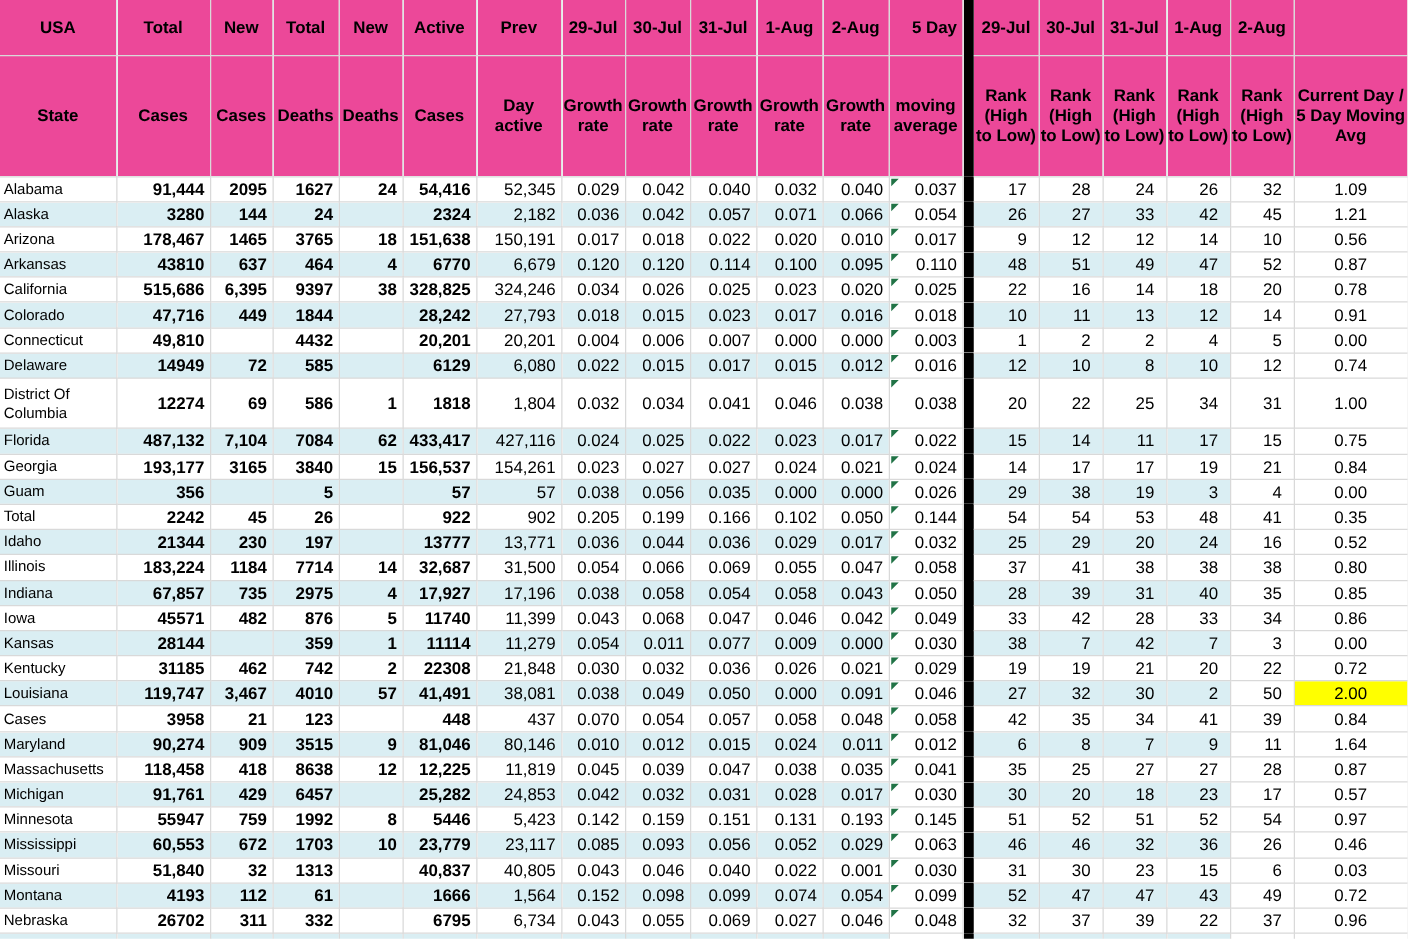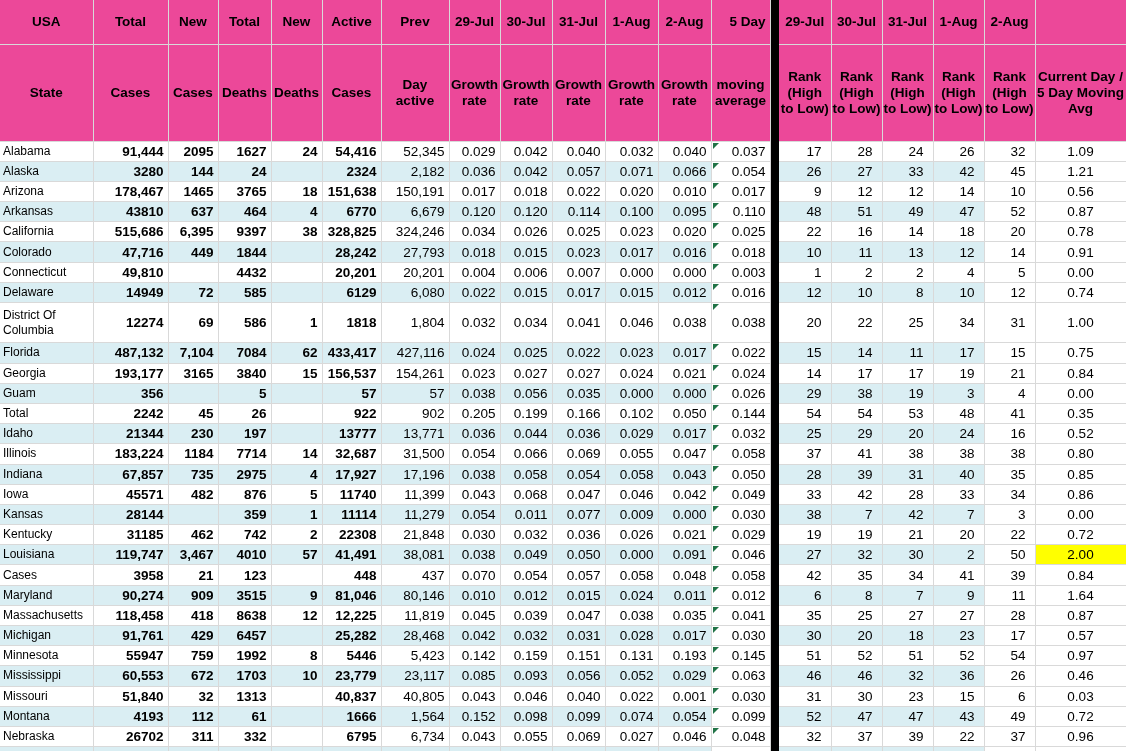--- a/index.html
+++ b/index.html
@@ -632,21 +632,21 @@
           <td class="rank nostripe">28</td>
           <td class="ratio nostripe">0.87</td>
         </tr>
         <tr class="striped">
           <td class="state">Michigan</td>
           <td class="num bold">91,761</td>
           <td class="num bold">429</td>
           <td class="num bold">6457</td>
           <td class="num bold"></td>
           <td class="num bold">25,282</td>
-          <td class="num">28,468</td>
+          <td class="num">24,853</td>
           <td class="num">0.042</td>
           <td class="num">0.032</td>
           <td class="num">0.031</td>
           <td class="num">0.028</td>
           <td class="num">0.017</td>
           <td class="num ma nostripe"><span class="tri"></span>0.030</td>
           <td class="divider"></td>
           <td class="rank">30</td>
           <td class="rank">20</td>
           <td class="rank">18</td>

